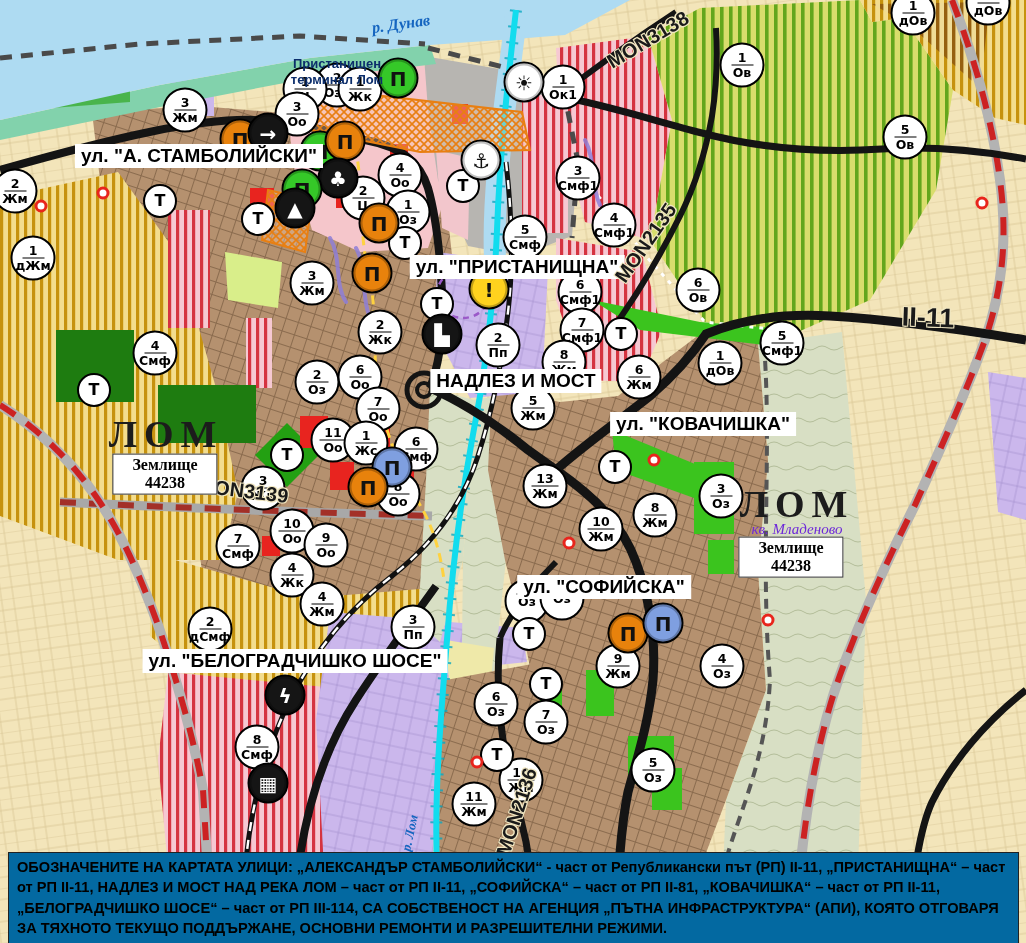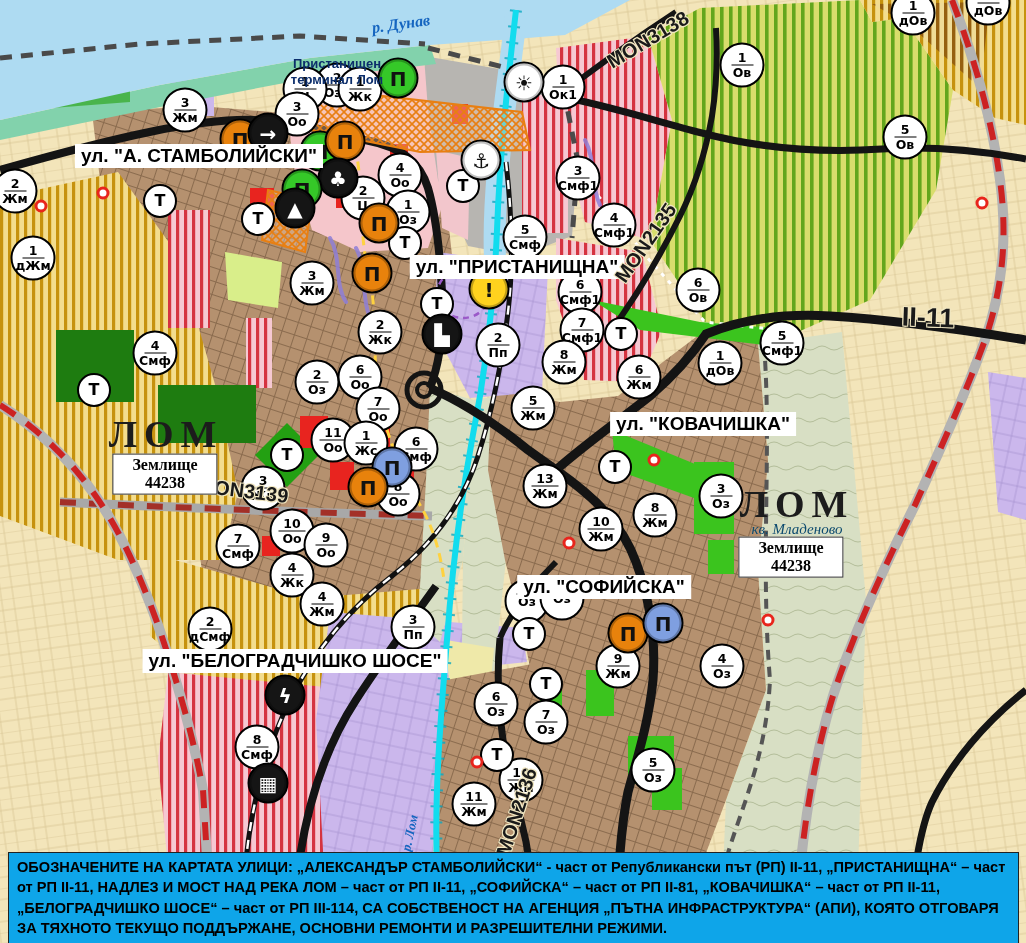--- a/index.html
+++ b/index.html
@@ -19,27 +19,27 @@
 
   
   .lbl{position:absolute;z-index:40;white-space:pre-line;text-align:center;color:#000;}
   .lbl.street{background:#fff;padding:1px 6px;font:bold 19px "Liberation Sans",sans-serif;white-space:nowrap;}
   .lbl.road{font:bold 20px "Liberation Sans",sans-serif;color:#1a1a1a;
             text-shadow:-1px -1px 0 #f1e7c2,1px -1px 0 #f1e7c2,-1px 1px 0 #f1e7c2,1px 1px 0 #f1e7c2;}
   .lbl.xl{font-size:27px;}
   .lbl.water{font:bold italic 16px "Liberation Serif",serif;color:#1565c0;}
   .lbl.sm{font-size:13px;}
   .lbl.city{font:bold 38px "Liberation Serif",serif;letter-spacing:7px;color:#1c1c1c;}
-  .lbl.sub{font:italic 15px "Liberation Serif",serif;color:#0c4a6e;}
+  .lbl.sub{font:italic 15px "Liberation Serif",serif;color:#6d28d9;}
   .lbl.box{background:#fff;border:1.6px solid #333;padding:1px 19px;
            font:bold 16px/1.15 "Liberation Serif",serif;}
   .lbl.place{font:bold 13px/1.25 "Liberation Sans",sans-serif;color:#0b2d6b;}
 
   
-  .note{position:absolute;left:8px;right:7px;top:852px;z-index:50;background:#0ea5e9;border:1.6px solid #222;
+  .note{position:absolute;left:8px;right:7px;top:852px;z-index:50;background:#0369a1;border:1.6px solid #222;
         padding:4px 8px;}
   .note p{margin:0;font:bold 14.6px/1.4 "Liberation Sans",sans-serif;color:#000;}
 </style>
 </head>
 <body>
 
 <div id="stage">
 
   <svg id="basemap" width="1026" height="943" viewBox="0 0 1026 943">
     <defs>
@@ -454,20 +454,21 @@
     <div class="mk dot" style="left: 103px; top: 193px; transform: translate(-50%, -50%);"></div>
     <div class="mk dot" style="left: 41px; top: 206px; transform: translate(-50%, -50%);"></div>
     <div class="mk dot" style="left: 569px; top: 543px; transform: translate(-50%, -50%);"></div>
     <div class="mk dot" style="left: 654px; top: 460px; transform: translate(-50%, -50%);"></div>
     <div class="mk dot" style="left: 477px; top: 762px; transform: translate(-50%, -50%);"></div>
     <div class="mk dot" style="left: 768px; top: 620px; transform: translate(-50%, -50%);"></div>
     <div class="mk dot" style="left: 982px; top: 203px; transform: translate(-50%, -50%);"></div>
 
   <div class="lbl street" style="left: 199px; top: 156px; transform: translate(-50%, -50%);">ул. "А. СТАМБОЛИЙСКИ"</div>
     <div class="lbl street" style="left: 517px; top: 267px; transform: translate(-50%, -50%);">ул. "ПРИСТАНИЩНА"</div>
+    <div class="lbl street" style="left: 516px; top: 381px; transform: translate(-50%, -50%);">НАДЛЕЗ И МОСТ</div>
     <div class="lbl street" style="left: 703px; top: 424px; transform: translate(-50%, -50%);">ул. "КОВАЧИШКА"</div>
     <div class="lbl street" style="left: 604px; top: 587px; transform: translate(-50%, -50%);">ул. "СОФИЙСКА"</div>
     <div class="lbl street" style="left: 295px; top: 661px; transform: translate(-50%, -50%);">ул. "БЕЛОГРАДЧИШКО ШОСЕ"</div>
     <div class="lbl road" style="left: 243px; top: 491px; transform: translate(-50%, -50%) rotate(7deg);">MON3139</div>
     <div class="lbl road" style="left: 648px; top: 40px; transform: translate(-50%, -50%) rotate(-31deg);">MON3138</div>
     <div class="lbl road" style="left: 646px; top: 243px; transform: translate(-50%, -50%) rotate(-55deg);">MON2135</div>
     <div class="lbl road" style="left: 517px; top: 812px; transform: translate(-50%, -50%) rotate(-72deg);">MON2136</div>
     <div class="lbl road xl" style="left: 928px; top: 318px; transform: translate(-50%, -50%) rotate(2deg);">II-11</div>
     <div class="lbl water" style="left: 401px; top: 24px; transform: translate(-50%, -50%) rotate(-8deg);">р. Дунав</div>
     <div class="lbl water sm" style="left: 410px; top: 833px; transform: translate(-50%, -50%) rotate(-78deg);">р. Лом</div>

